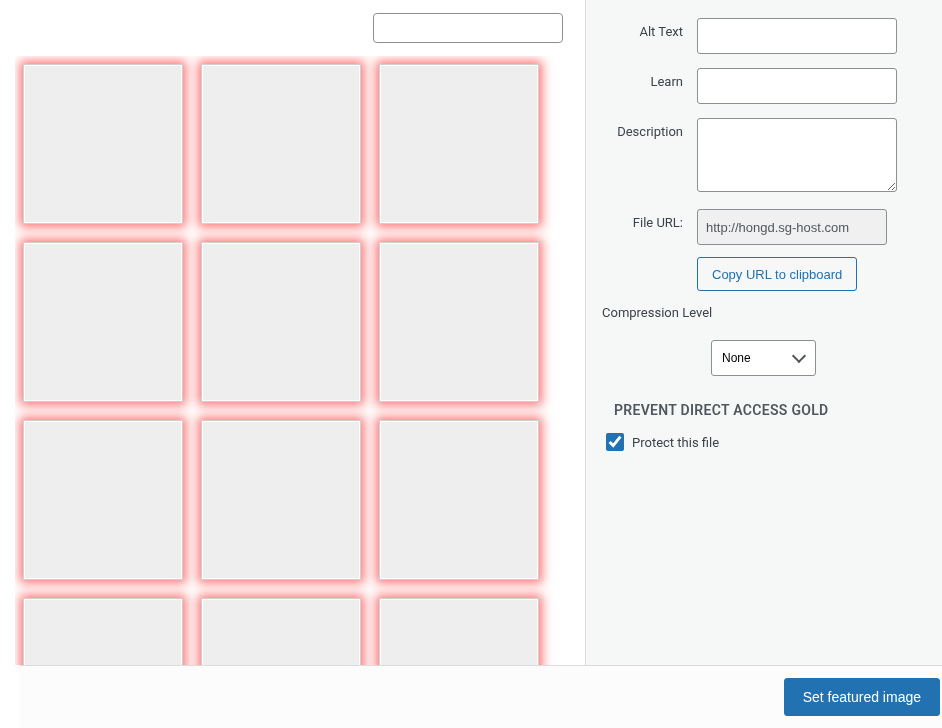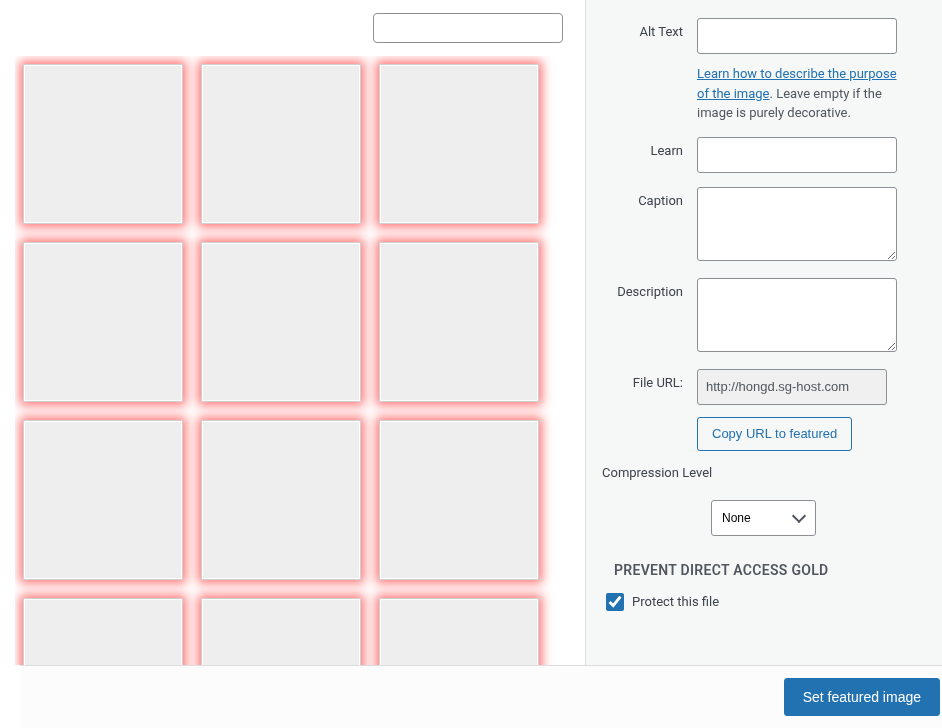--- a/index.html
+++ b/index.html
@@ -251,53 +251,44 @@
       </div>
     </div>
   </div>
 
   <div class="right-panel">
 
     <div class="form-row row-top-gap">
       <div class="form-label">Alt Text</div>
       <div class="form-field">
         <input class="text-input" type="text" value="" style="">
-        <div class="help-text">
-          <a href="#">Learn how to describe the purpose of the image</a><span>. Leave empty if the image is purely decorative.</span>
-        </div>
       </div>
     </div>
 
     <div class="form-row">
       <div class="form-label">Learn</div>
       <div class="form-field">
         <input class="text-input" type="text" value="" style="">
       </div>
     </div>
 
-    <div class="form-row">
-      <div class="form-label">Caption</div>
-      <div class="form-field">
-        <textarea class="textarea" style=""></textarea>
-      </div>
-    </div>
 
     <div class="form-row">
       <div class="form-label">Description</div>
       <div class="form-field">
         <textarea class="textarea" style=""></textarea>
       </div>
     </div>
 
     <div class="form-row">
       <div class="form-label">File URL:</div>
       <div class="form-field">
         <input class="readonly-input" type="text" readonly="" value="http://hongd.sg-host.com" style="">
         <br>
-        <button class="copy-btn">Copy URL to featured</button>
+        <button class="copy-btn">Copy URL to clipboard</button>
       </div>
     </div>
 
     <div class="section-block">
       <span class="plain-label">Compression Level</span>
       <div class="select-wrap">
         <span class="select-container">
           <select class="select">
             <option>None</option>
           </select>

